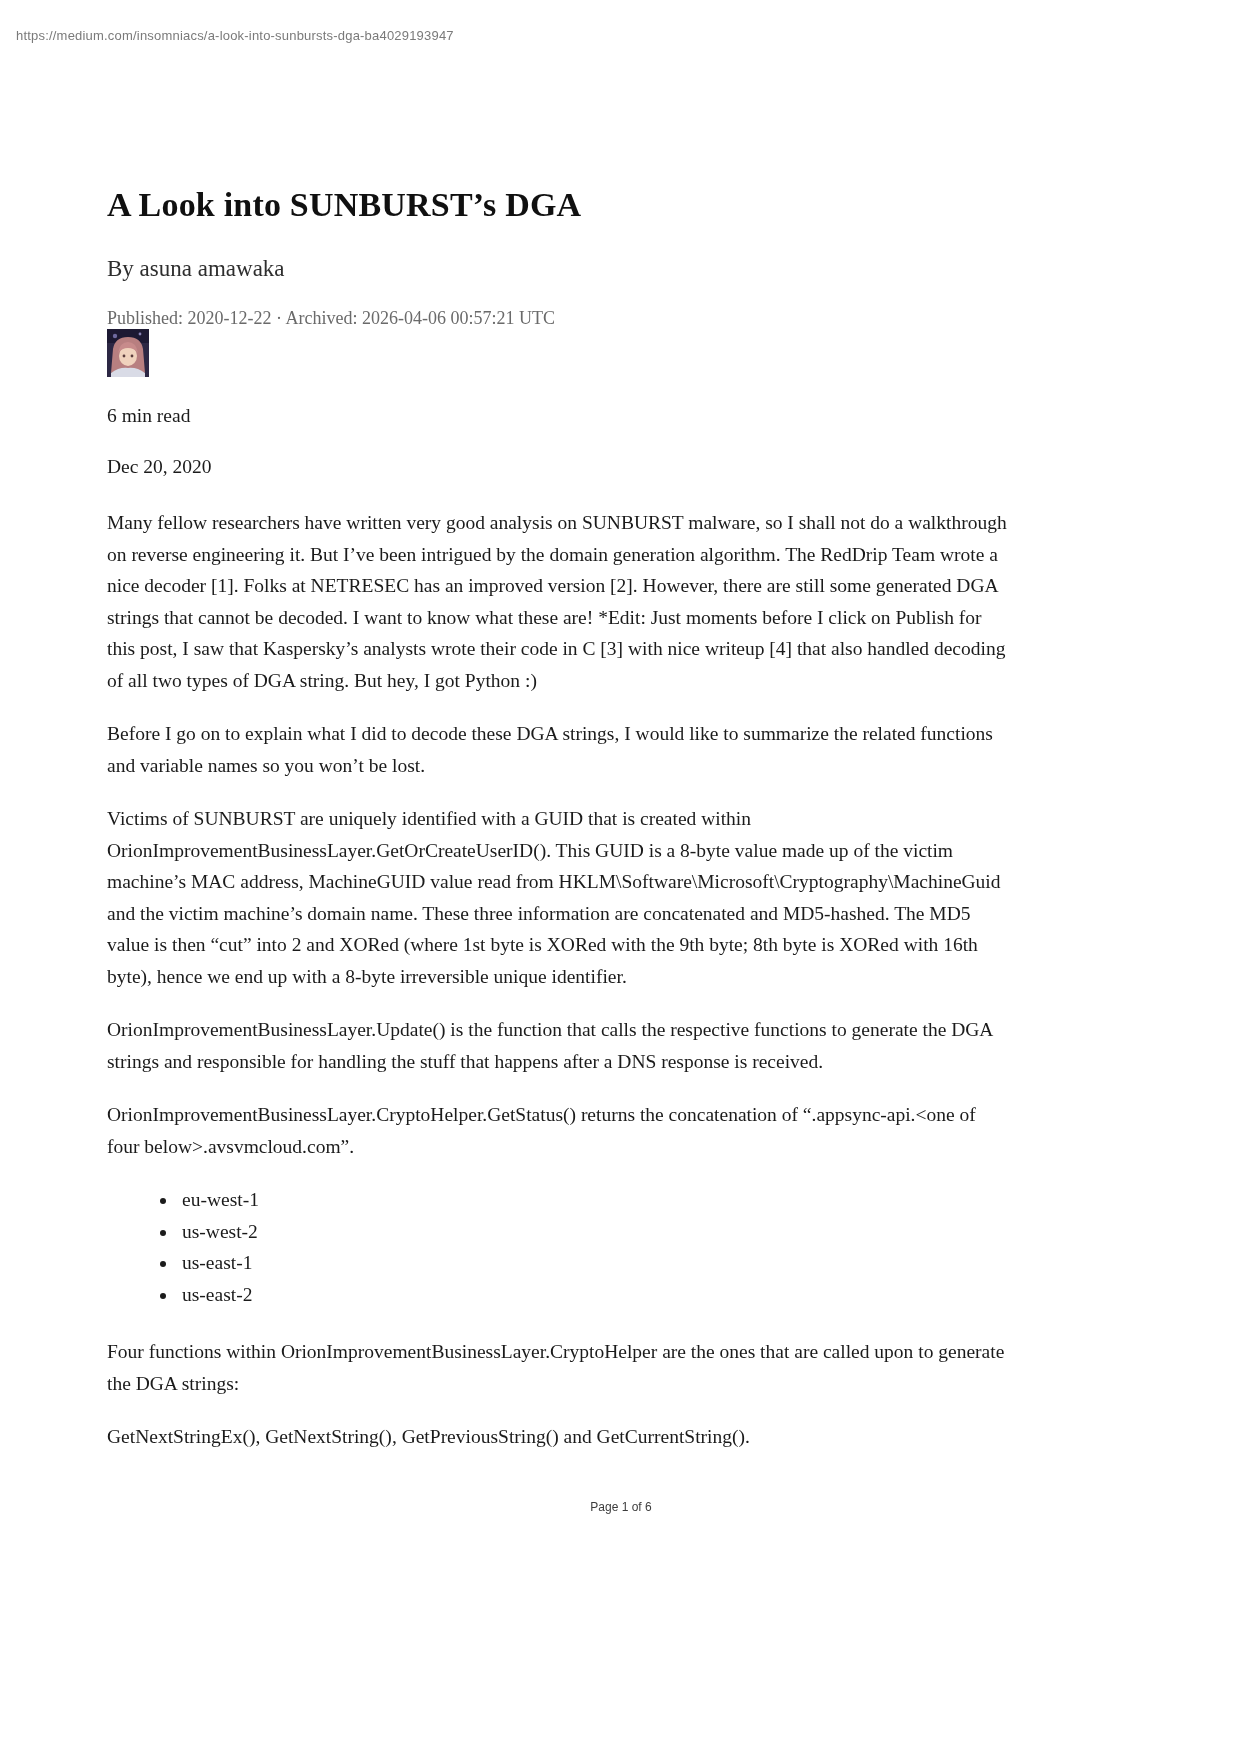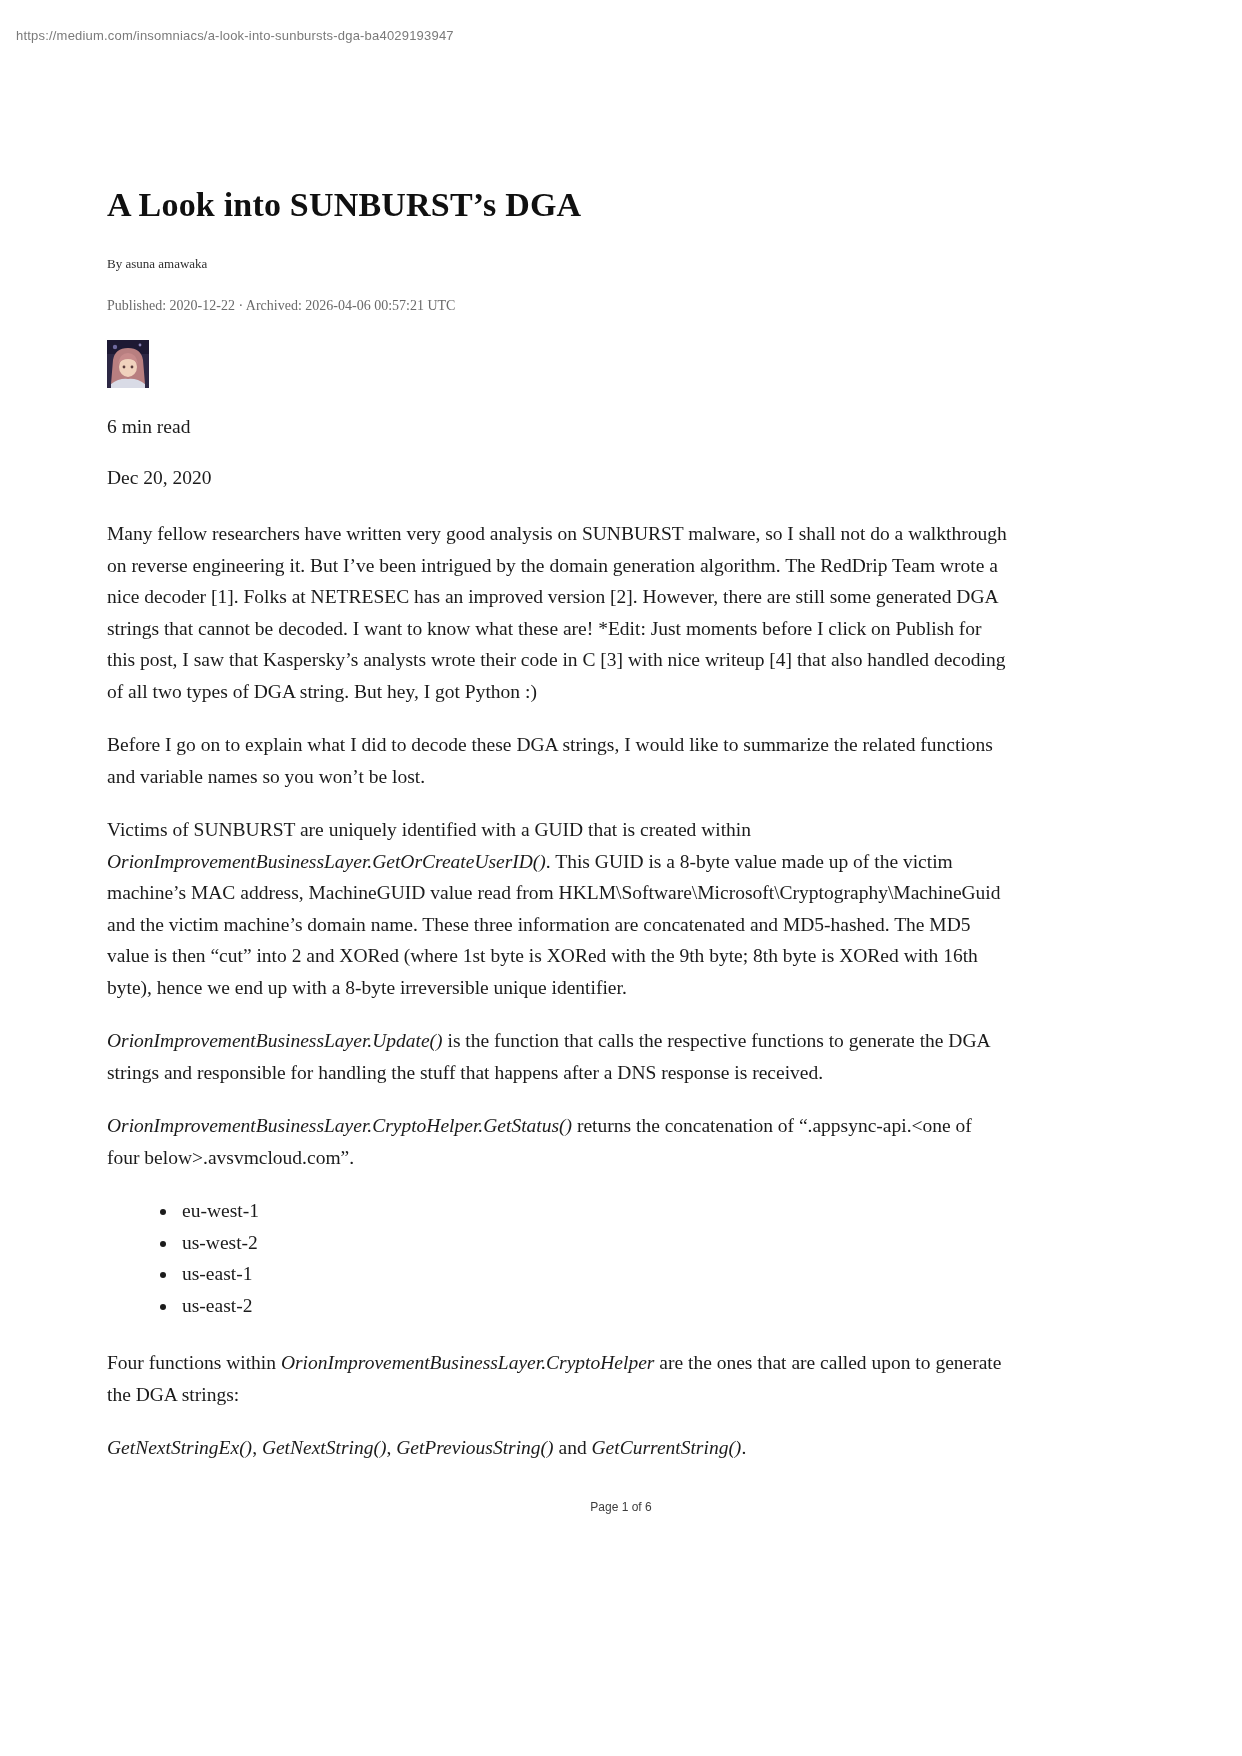--- a/index.html
+++ b/index.html
@@ -31,49 +31,48 @@
     width: 900px;
   }
   h1.title {
     font-size: 34px;
     font-weight: bold;
     color: #101010;
     margin-bottom: 32px;
     letter-spacing: 0.2px;
   }
   .byline {
-    font-size: 13px;
+    font-size: 23px;
     color: #2e2e2e;
     margin-bottom: 26px;
   }
   .meta {
-    font-size: 14px;
+    font-size: 18px;
     color: #6a6a6a;
-    margin-bottom: 26px;
   }
   .avatar {
     width: 42px;
     height: 48px;
     margin-bottom: 28px;
     overflow: hidden;
     display: block;
   }
   .avatar svg { display: block; }
   .readtime, .date {
     font-size: 19.5px;
     color: #1b1b1b;
     margin-bottom: 29px;
   }
   p.body {
     font-size: 19.5px;
     line-height: 31.5px;
     color: #1b1b1b;
     margin-bottom: 22px;
   }
-  .it { font-style: italic; }
+  .it { }
   ul.regions {
     margin: 6px 0 26px 40px;
     list-style-type: disc;
   }
   ul.regions li {
     font-size: 19.5px;
     line-height: 31.5px;
     color: #1b1b1b;
     padding-left: 4px;
     margin-left: 31px;

